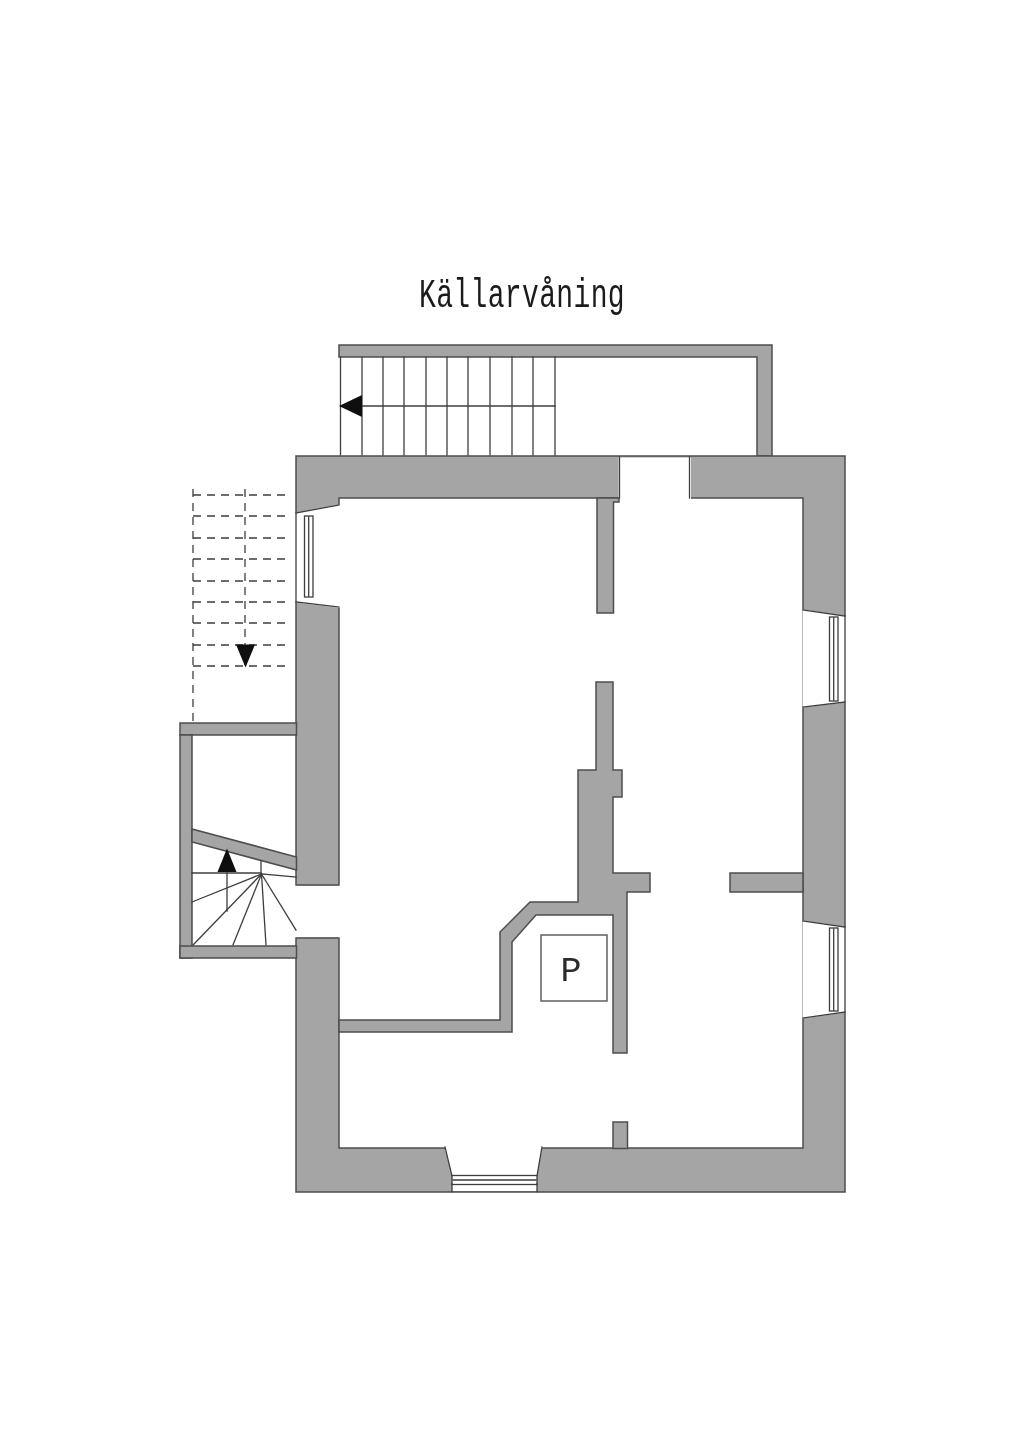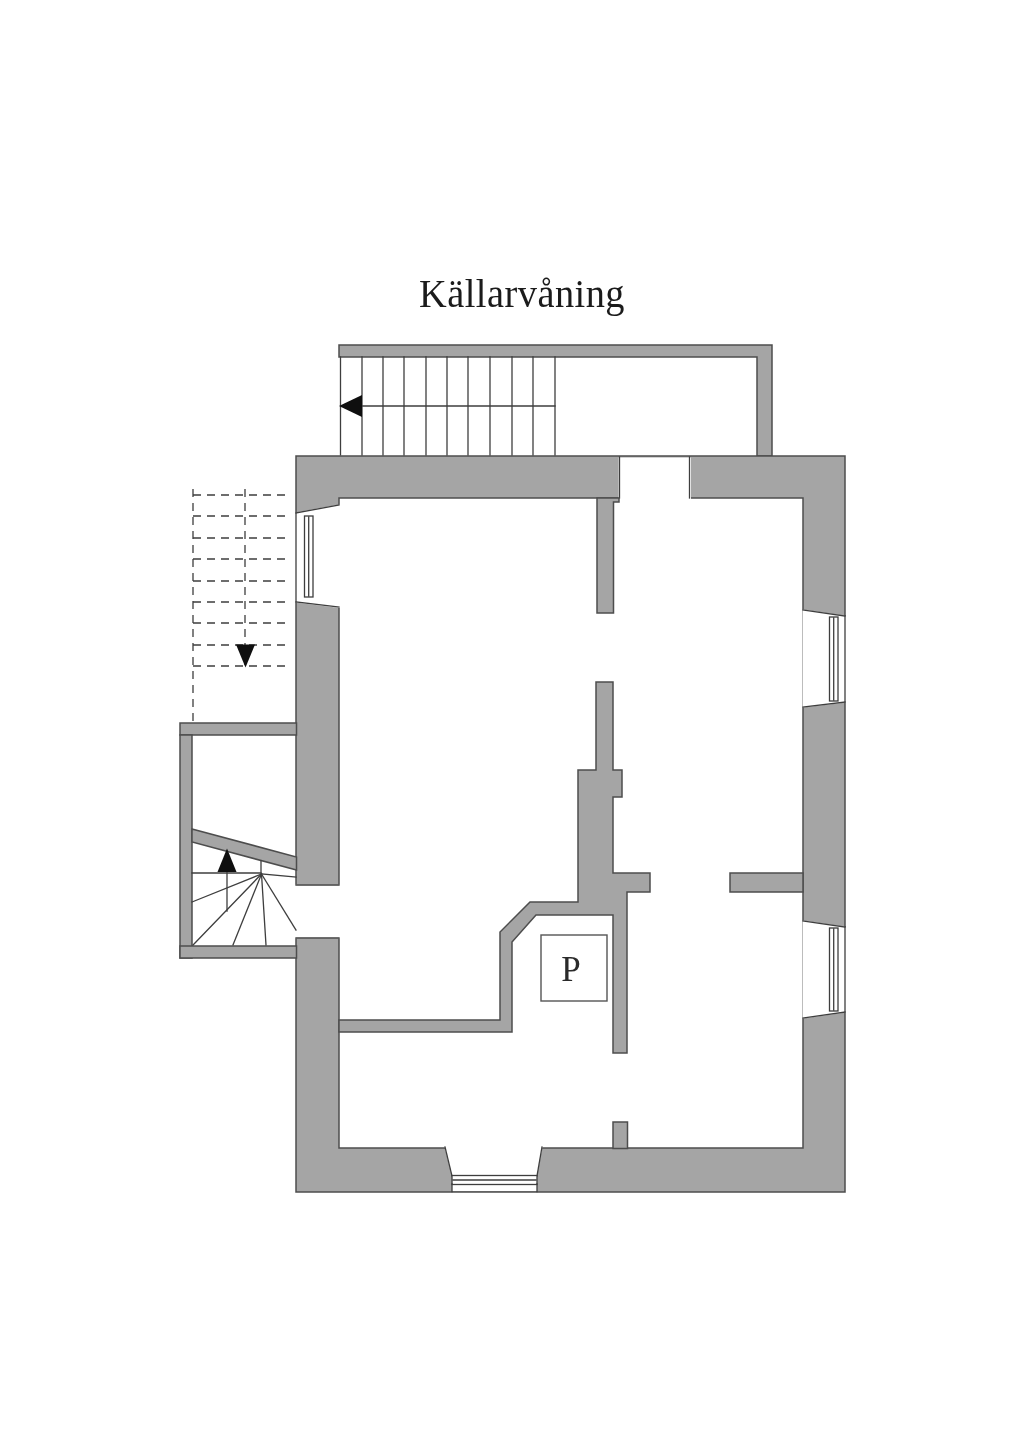--- a/index.html
+++ b/index.html
@@ -8,21 +8,21 @@
     --linework:#3e3e3e;
     --arrow:#0f0f0f;
     --background:#ffffff;
     --text:#1b1b1b;
   }
   html,body{margin:0;padding:0;background:var(--background);}
   .page{
     position:relative;
     width:1024px;height:1448px;
     background:var(--background);
-    font-family:Liberation Serif, serif;
+    font-family:Liberation Mono, monospace;
     overflow:hidden;
   }
   svg{position:absolute;inset:0;}
   .wall{fill:var(--wall);stroke:var(--outline);stroke-width:1.5;stroke-linejoin:miter;}
   .thin{stroke:var(--linework);stroke-width:1.3;fill:none;stroke-linecap:square;}
   .dashline{stroke:var(--linework);stroke-width:1.3;fill:none;stroke-dasharray:8 6;stroke-linecap:butt;}
   .opening{fill:var(--background);stroke:none;}
   .frame{fill:var(--background);stroke:var(--linework);stroke-width:1.3;}
   .arrowhead{fill:var(--arrow);stroke:none;}
   .boiler-box{fill:var(--background);stroke:#555555;stroke-width:1.4;}

